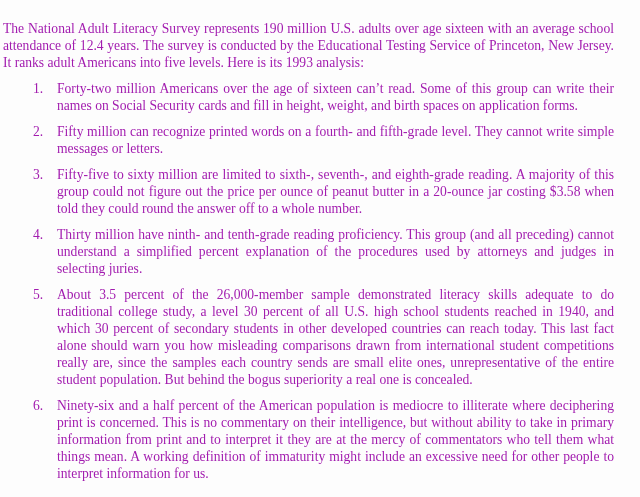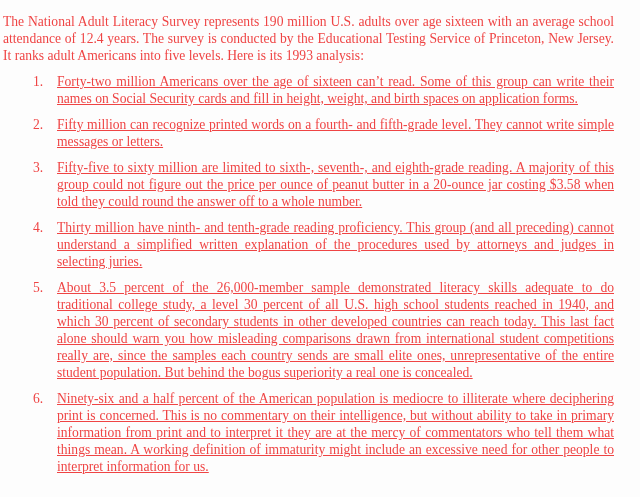--- a/index.html
+++ b/index.html
@@ -9,46 +9,45 @@
   body {
     width: 640px;
     height: 497px;
     background: #fdfdfd;
     overflow: hidden;
   }
   .page {
     box-sizing: border-box;
     width: 640px;
     height: 399px;
-    padding: 13px 26px 0 3px;
+    padding: 20px 26px 0 3px;
     font-family: "Liberation Serif", serif;
     font-size: 13.6px;
     line-height: 17px;
-    color: #ef4444;
+    color: #a21caf;
   }
   .intro {
     text-align: justify;
     margin: 0 0 9px 0;
   }
   .list-item {
     display: flex;
     margin: 0 0 9px 0;
   }
   .list-item:last-child {
     margin-bottom: 0;
   }
   .num {
     flex: none;
     width: 24px;
     margin-left: 30px;
   }
   .item-text {
     flex: 1;
     text-align: justify;
-    text-decoration: underline;
   }
 </style>
 </head>
 <body>
 
 <div class="page">
 
   <p class="intro">The National Adult Literacy Survey represents 190 million U.S. adults over age sixteen with an average school attendance of 12.4 years. The survey is conducted by the Educational Testing Service of Princeton, New Jersey. It ranks adult Americans into five levels. Here is its 1993 analysis:</p>
 
   <div class="list-item">
@@ -61,21 +60,21 @@
     <span class="item-text">Fifty million can recognize printed words on a fourth- and fifth-grade level. They cannot write simple messages or letters.</span>
   </div>
 
   <div class="list-item">
     <span class="num">3.</span>
     <span class="item-text">Fifty-five to sixty million are limited to sixth-, seventh-, and eighth-grade reading. A majority of this group could not figure out the price per ounce of peanut butter in a 20-ounce jar costing $3.58 when told they could round the answer off to a whole number.</span>
   </div>
 
   <div class="list-item">
     <span class="num">4.</span>
-    <span class="item-text">Thirty million have ninth- and tenth-grade reading proficiency. This group (and all preceding) cannot understand a simplified written explanation of the procedures used by attorneys and judges in selecting juries.</span>
+    <span class="item-text">Thirty million have ninth- and tenth-grade reading proficiency. This group (and all preceding) cannot understand a simplified percent explanation of the procedures used by attorneys and judges in selecting juries.</span>
   </div>
 
   <div class="list-item">
     <span class="num">5.</span>
     <span class="item-text">About 3.5 percent of the 26,000-member sample demonstrated literacy skills adequate to do traditional college study, a level 30 percent of all U.S. high school students reached in 1940, and which 30 percent of secondary students in other developed countries can reach today. This last fact alone should warn you how misleading comparisons drawn from international student competitions really are, since the samples each country sends are small elite ones, unrepresentative of the entire student population. But behind the bogus superiority a real one is concealed.</span>
   </div>
 
   <div class="list-item">
     <span class="num">6.</span>
     <span class="item-text">Ninety-six and a half percent of the American population is mediocre to illiterate where deciphering print is concerned. This is no commentary on their intelligence, but without ability to take in primary information from print and to interpret it they are at the mercy of commentators who tell them what things mean. A working definition of immaturity might include an excessive need for other people to interpret information for us.</span>

